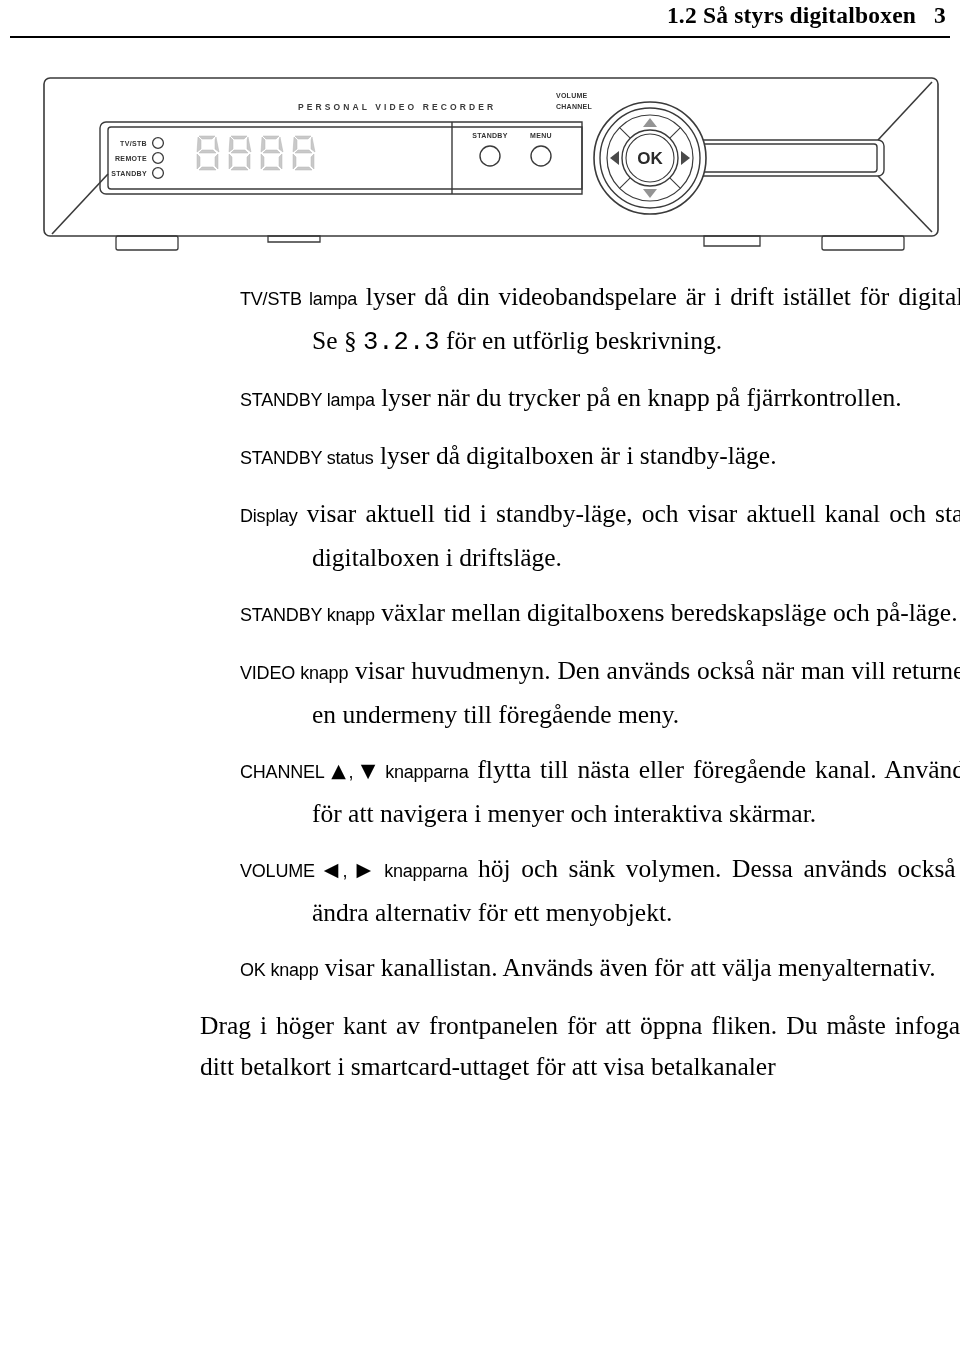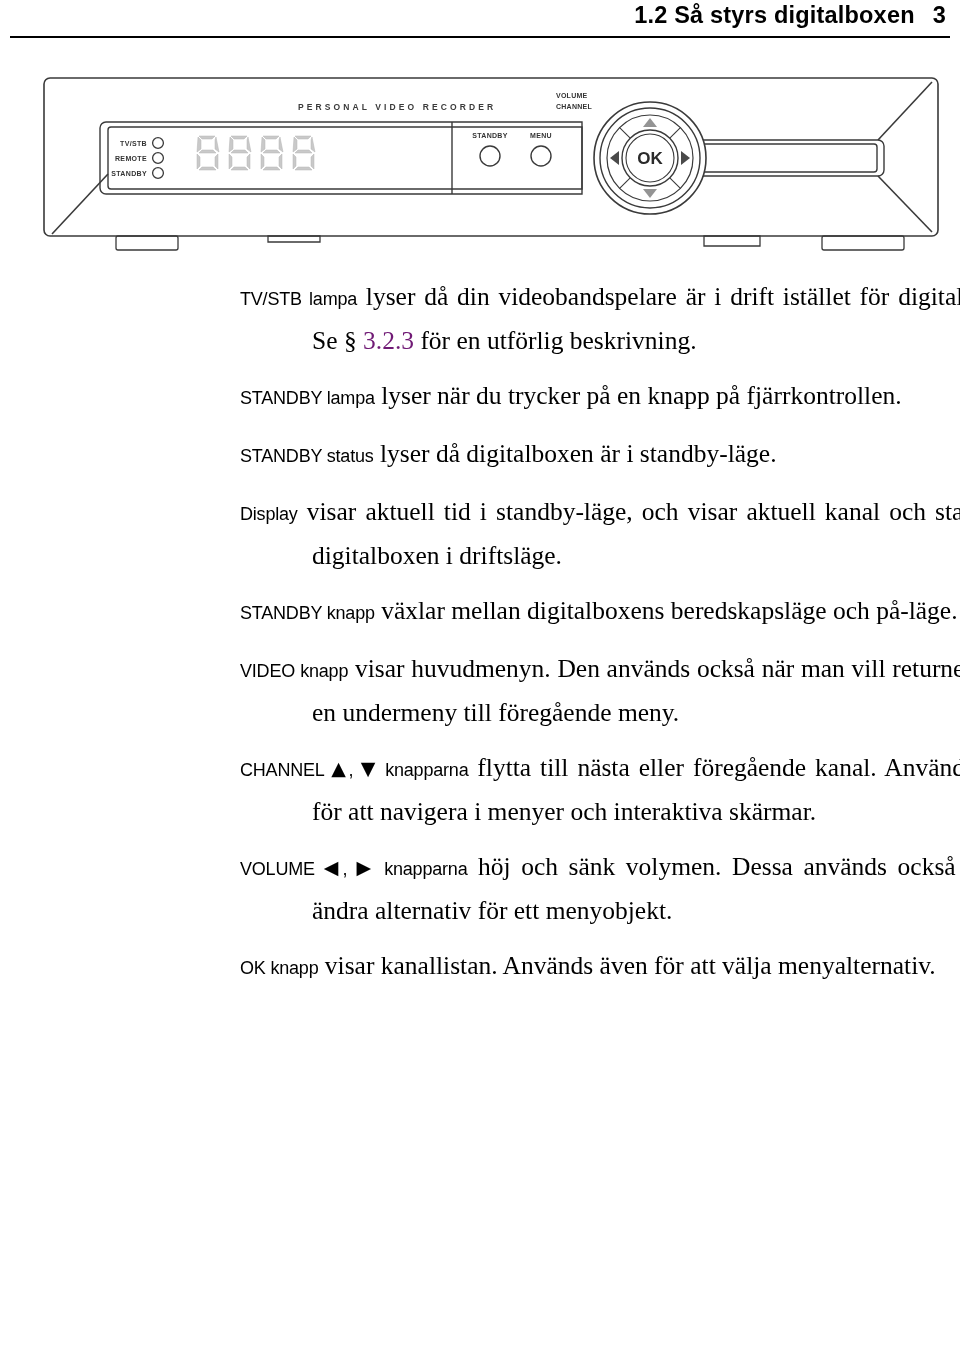--- a/index.html
+++ b/index.html
@@ -21,21 +21,21 @@
     position: absolute;
     left: 0;
     top: 0;
     width: 960px;
     height: 46px;
   }
   .header-text {
     position: absolute;
     right: 14px;
     top: 2px;
-    font-family: Liberation Sans, sans-serif;
+    font-family: Liberation Serif, serif;
     font-weight: bold;
     font-size: 23.5px;
     letter-spacing: 0.2px;
     white-space: nowrap;
     margin-left: 9px;
   }
   .header-title { }
   .header-pageno {
     margin-left: 18px;
   }
@@ -115,21 +115,22 @@
   }
   .para + .para {
     margin-top: 14px;
   }
   .term {
     font-family: "Liberation Sans", "DejaVu Sans", sans-serif;
     font-size: 18px;
     letter-spacing: -0.2px;
   }
   .link {
-    color: #701a75;
+    color: #000000;
+    font-family: Liberation Mono, monospace;
   }
   .arrow-glyph {
     font-family: "DejaVu Sans", "Liberation Sans", sans-serif;
     font-size: 19px;
     line-height: 0;
     position: relative;
     top: -1px;
   }
   .para.tail {
     width: 760px;
@@ -283,14 +284,15 @@
   <p class="para"><span class="term">STANDBY knapp</span><span> växlar mellan digitalboxens beredskapsläge och på-läge.</span></p>
 
   <p class="para"><span class="term">VIDEO knapp</span><span> visar huvudmenyn. Den används också när man vill returnera från en undermeny till föregående meny.</span></p>
 
   <p class="para"><span class="term">CHANNEL </span><span class="arrow-glyph">▲</span><span class="term">, </span><span class="arrow-glyph">▼</span><span class="term"> knapparna</span><span> flytta till nästa eller föregående kanal. Används även för att navigera i menyer och interaktiva skärmar.</span></p>
 
   <p class="para"><span class="term">VOLUME </span><span class="arrow-glyph">◀</span><span class="term">, </span><span class="arrow-glyph">▶</span><span class="term"> knapparna</span><span> höj och sänk volymen. Dessa används också för att ändra alternativ för ett menyobjekt.</span></p>
 
   <p class="para"><span class="term">OK knapp</span><span> visar kanallistan. Används även för att välja menyalternativ.</span></p>
 
+  <p class="para tail">Drag i höger kant av frontpanelen för att öppna fliken. Du måste infoga ditt betalkort i smartcard-uttaget för att visa betalkanaler</p>
 
 </div>
 
 </body></html>

